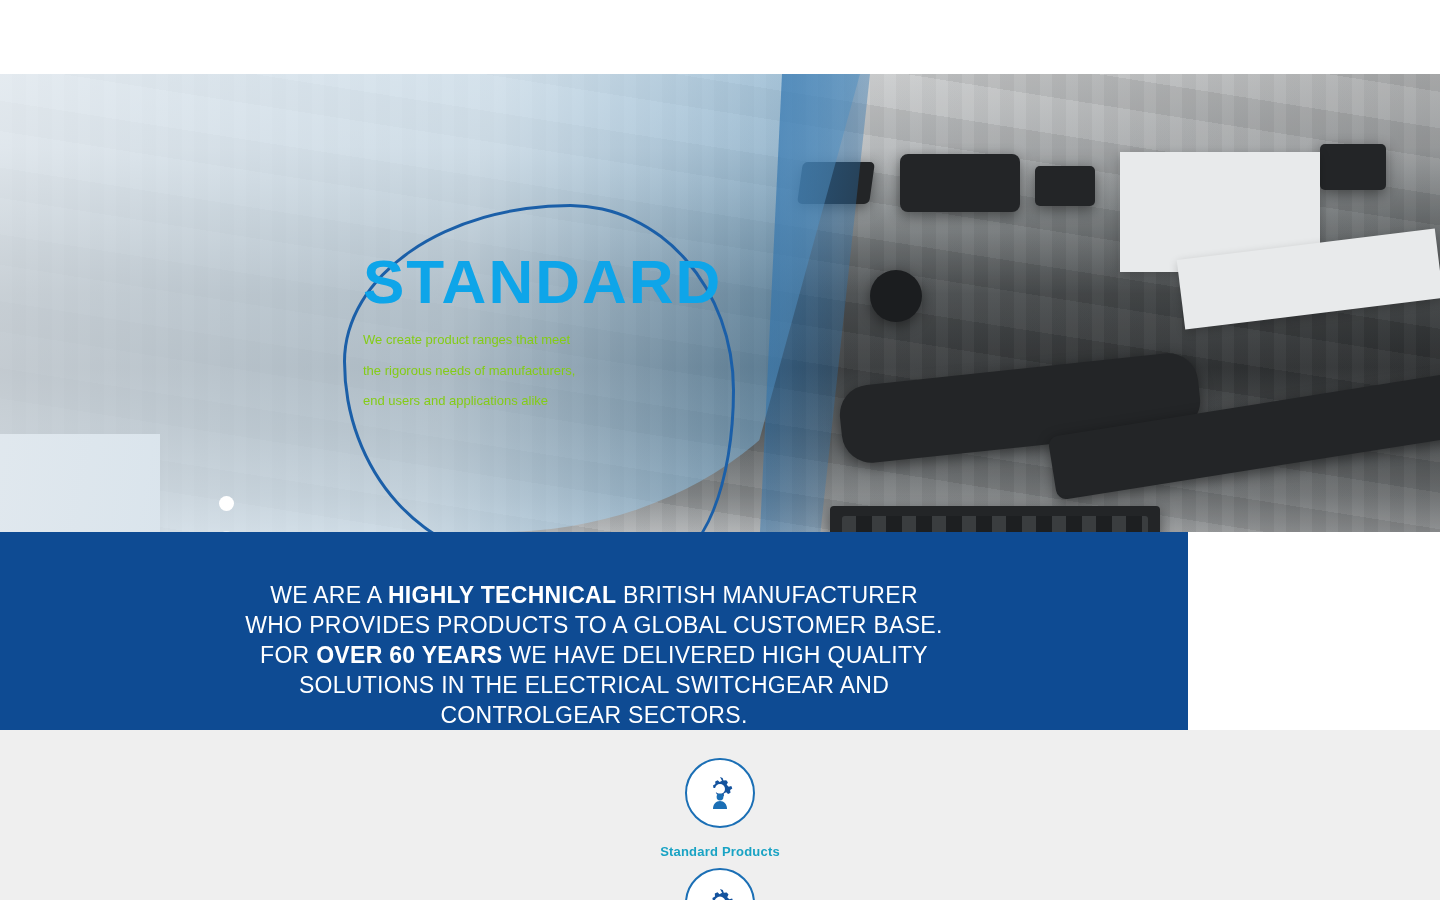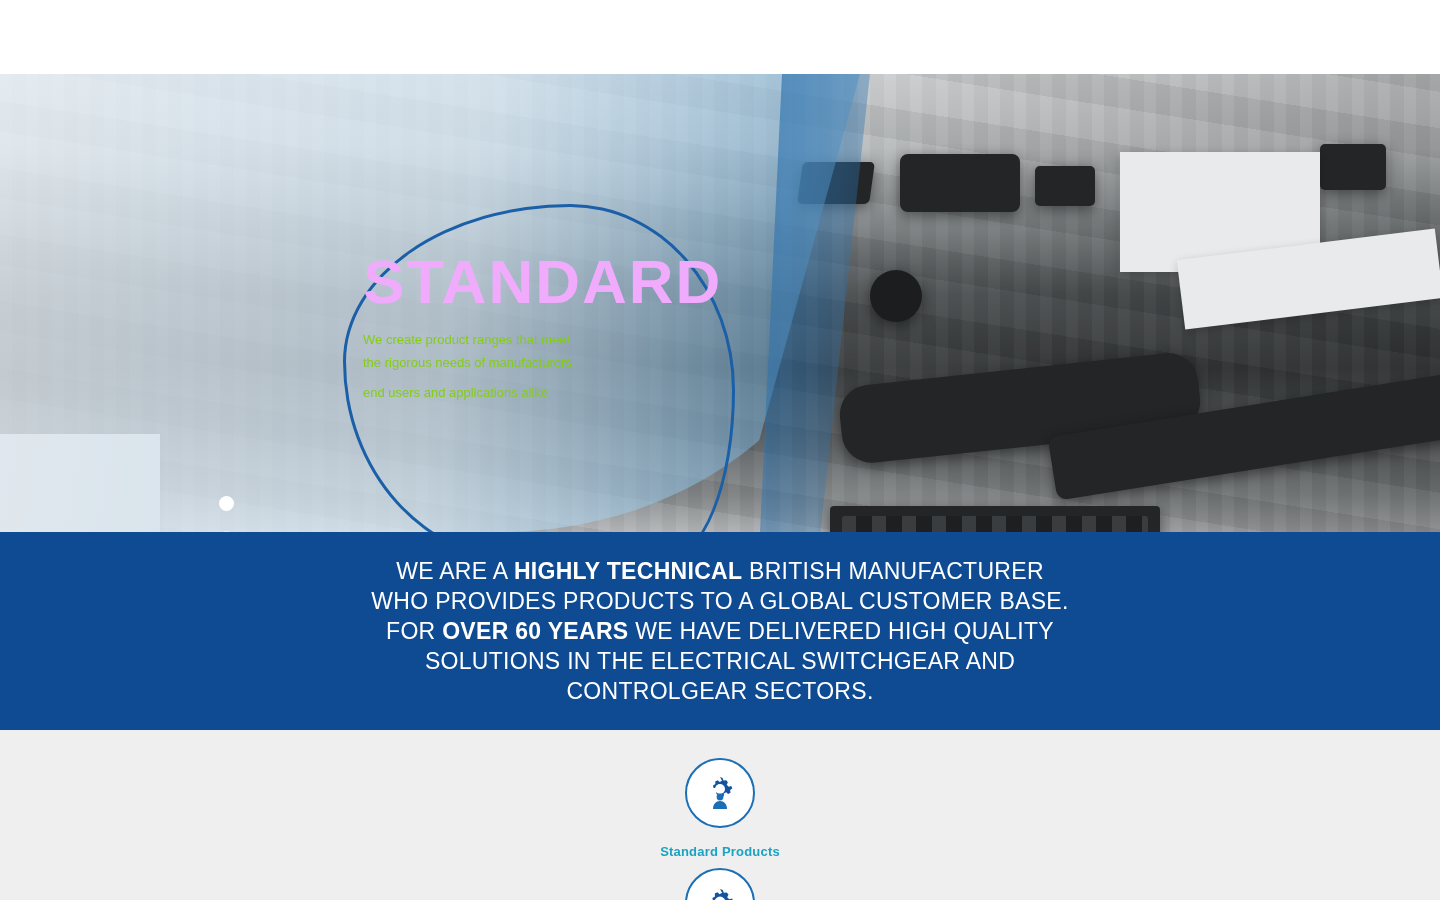--- a/index.html
+++ b/index.html
@@ -102,21 +102,21 @@
     border: 3px solid #1b5fa8;
     border-radius: 58% 42% 18% 46% / 44% 52% 48% 56%;
     pointer-events: none;
   }
 
   .hero-text { position: absolute; left: 363px; top: 175px; width: 420px; }
   .hero-title {
     font-size: 62px;
     font-weight: bold;
     letter-spacing: 2px;
-    color: #f0abfc;
+    color: #0ea5e9;
     line-height: 1.05;
   }
   .hero-sub {
     margin-top: 16px;
     font-size: 13px;
     line-height: 19px;
     color: #84cc16;
     max-width: 220px;
   }
 
@@ -131,26 +131,26 @@
     width: 15px; height: 15px;
     border-radius: 50%;
     background: rgba(255,255,255,0.55);
   }
   .dot.active { background: #ffffff; }
 
   
   .statement {
     position: absolute;
     top: 532px; left: 0;
-    width: 1440px;
+    width: 1188px;
     height: 198px;
     background: #0e4b93;
     color: #ffffff;
     display: flex;
-    align-items: center;
+    align-items: flex-end;
     justify-content: center;
   }
   .statement-text {
     width: 700px;
     text-align: center;
     font-size: 23px;
     line-height: 30px;
     letter-spacing: .3px;
   }
   .statement-text b { font-weight: bold; }
@@ -210,21 +210,21 @@
   <div class="part p7"></div>
   <div class="pale pl3"></div>
 
   <div class="hero-swoosh"></div>
   <div class="hero-swoosh-edge"></div>
   <div class="hero-blob"></div>
 
   <div class="hero-text">
     <h1 class="hero-title">STANDARD</h1>
     <p class="hero-sub">We create product ranges that meet</p>
-    <p class="hero-sub" style="margin-top:4px">the rigorous needs of manufacturers,</p>
+    <p class="hero-sub" style="margin-top:12px">the rigorous needs of manufacturers,</p>
     <p class="hero-sub" style="margin-top:11px">end users and applications alike</p>
   </div>
 
   <div class="hero-dots">
     <span class="dot active"></span>
     <span class="dot"></span>
 
   </div>
 </section>
 

